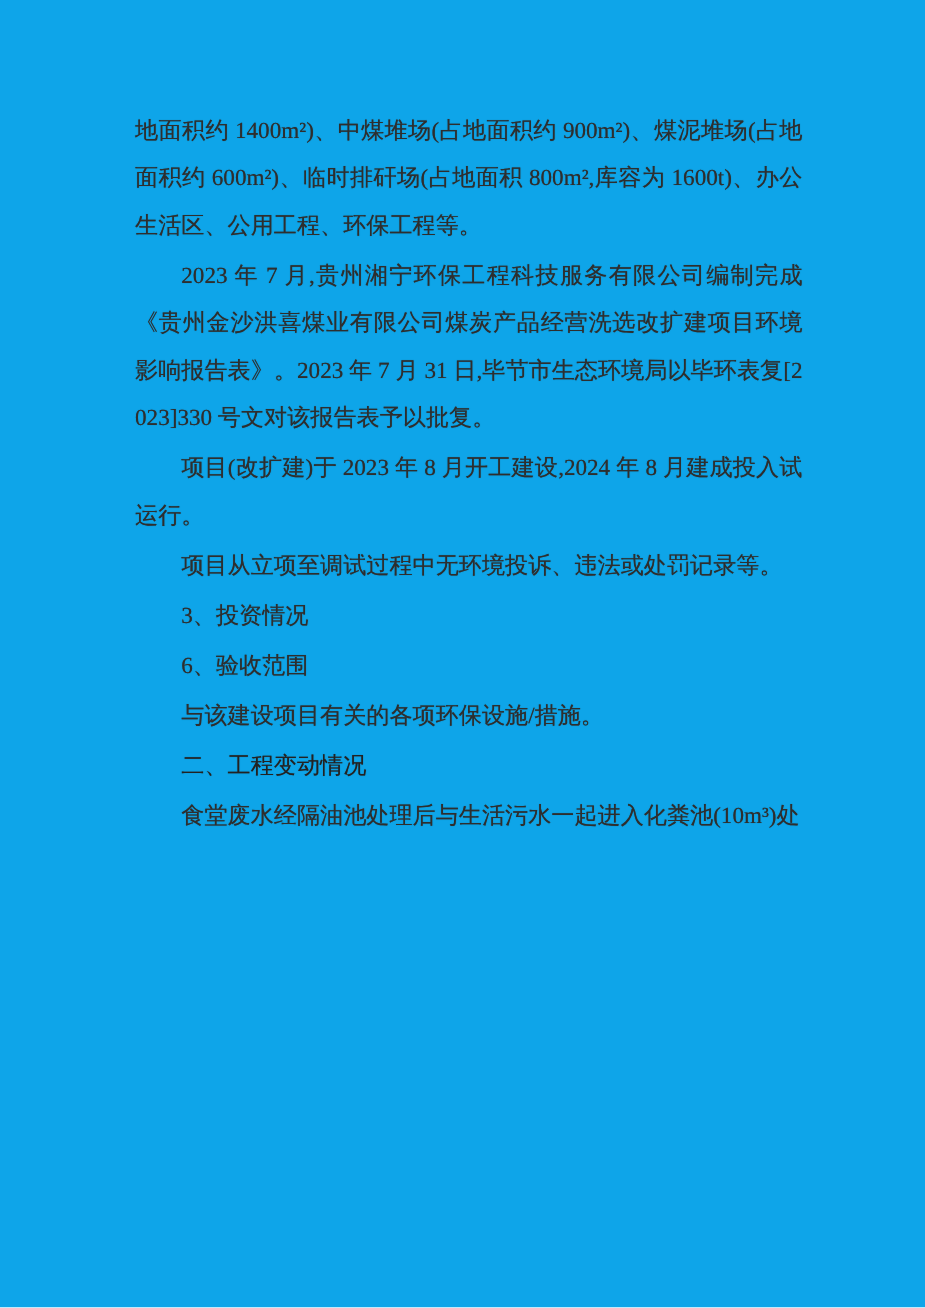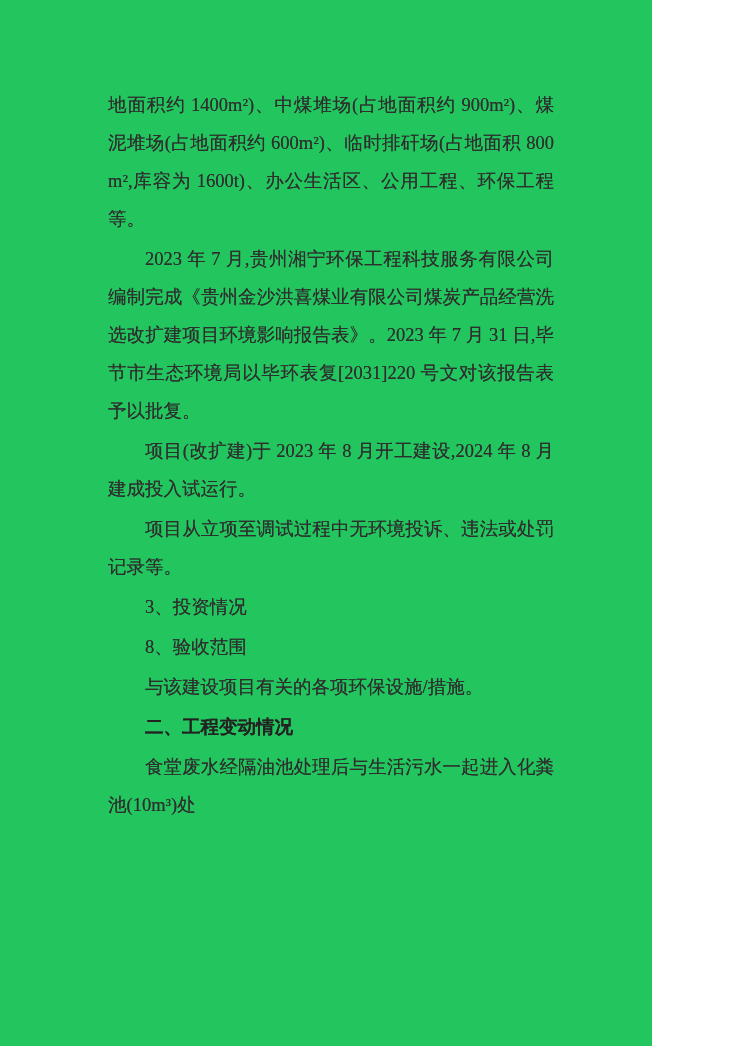--- a/index.html
+++ b/index.html
@@ -3,53 +3,53 @@
 <meta charset="utf-8">
 <style>
   html, body {
     margin: 0;
     padding: 0;
     background: #ffffff;
   }
   .page {
     position: relative;
     box-sizing: border-box;
-    width: 652px;
+    width: 740px;
     height: 1046px;
-    background: #22c55e;
+    background: #0ea5e9;
     padding: 86px 98px 0 108px;
     overflow: hidden;
     font-family: "Liberation Serif", "DejaVu Serif", serif;
     font-size: 18.5px;
     line-height: 38px;
     color: #2e2e2e;
     text-align: justify;
     
     text-shadow: 0 0 0.6px rgba(46,46,46,0.75);
     filter: blur(0.25px);
   }
   .blk {
     margin: 0 0 2px 0;
     text-indent: 2em;
     word-break: break-all;
   }
   .blk.cont {
     text-indent: 0;
   }
   .blk.bold {
-    font-weight: bold;
+    font-weight: normal;
     color: #222222;
   }
 </style>
 </head>
 <body>
 
 <div class="page">
   <p class="blk cont">地面积约 1400m²)、中煤堆场(占地面积约 900m²)、煤泥堆场(占地面积约 600m²)、临时排矸场(占地面积 800m²,库容为 1600t)、办公生活区、公用工程、环保工程等。</p>
-  <p class="blk">2023 年 7 月,贵州湘宁环保工程科技服务有限公司编制完成《贵州金沙洪喜煤业有限公司煤炭产品经营洗选改扩建项目环境影响报告表》。2023 年 7 月 31 日,毕节市生态环境局以毕环表复[2031]220 号文对该报告表予以批复。</p>
+  <p class="blk">2023 年 7 月,贵州湘宁环保工程科技服务有限公司编制完成《贵州金沙洪喜煤业有限公司煤炭产品经营洗选改扩建项目环境影响报告表》。2023 年 7 月 31 日,毕节市生态环境局以毕环表复[2023]330 号文对该报告表予以批复。</p>
   <p class="blk">项目(改扩建)于 2023 年 8 月开工建设,2024 年 8 月建成投入试运行。</p>
   <p class="blk">项目从立项至调试过程中无环境投诉、违法或处罚记录等。</p>
   <p class="blk">3、投资情况</p>
-  <p class="blk">8、验收范围</p>
+  <p class="blk">6、验收范围</p>
   <p class="blk">与该建设项目有关的各项环保设施/措施。</p>
   <p class="blk bold">二、工程变动情况</p>
   <p class="blk">食堂废水经隔油池处理后与生活污水一起进入化粪池(10m³)处</p>
 </div>
 
 </body></html>

